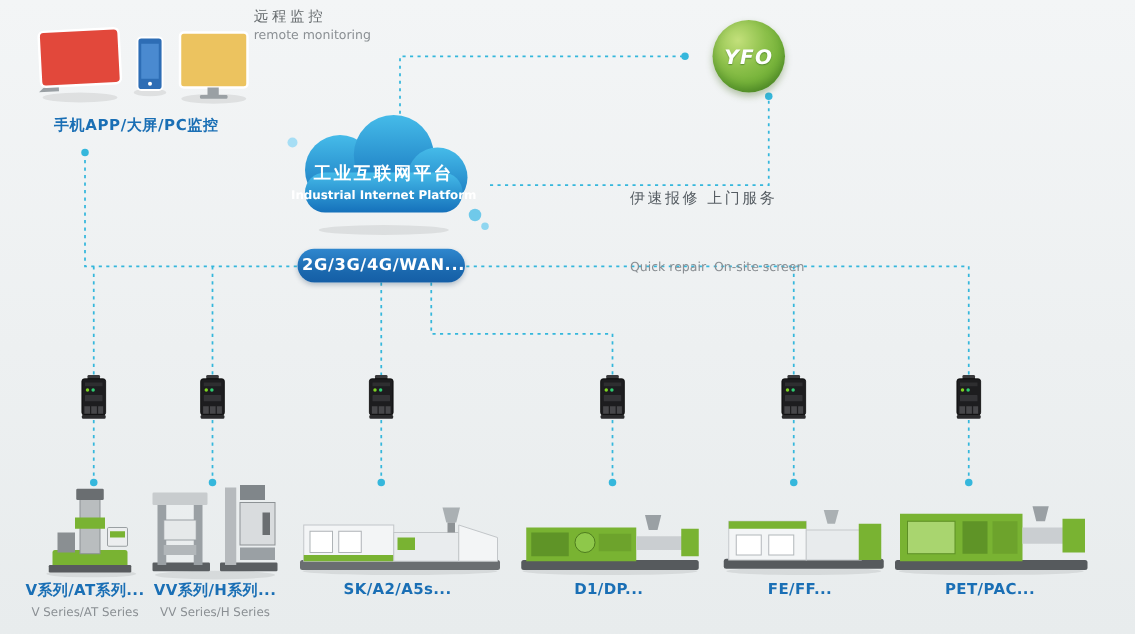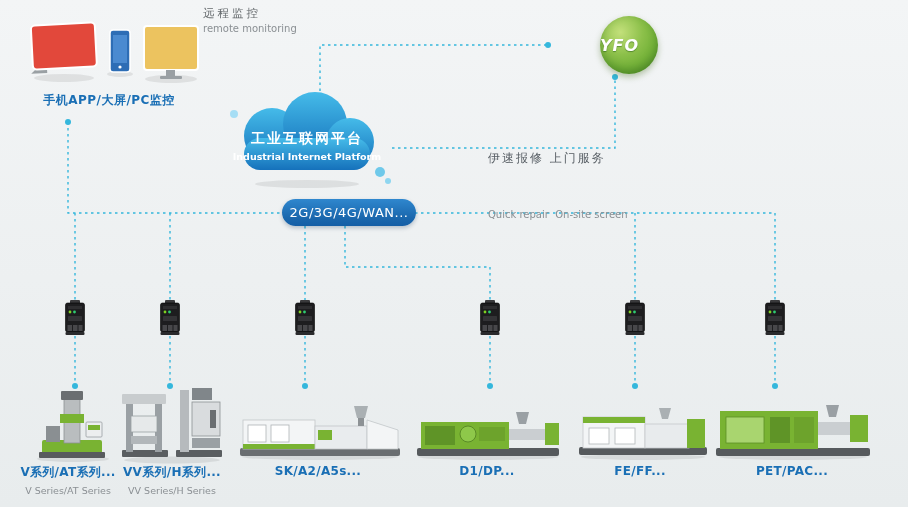--- a/index.html
+++ b/index.html
@@ -14,43 +14,43 @@
   .dev-zh { margin-top:4px; text-align:center; font-size:12px; font-weight:600;
             color:#1a6fb5; letter-spacing:0.5px; }
   .dev-en { margin-top:4px; text-align:center; font-size:9.5px; color:#8a8f93; }
 
   
   .remote { position:absolute; left:203px; top:6px; width:118px; text-align:left; }
   .r-zh { font-size:11.5px; color:#666b6e; letter-spacing:3px; }
   .r-en { font-size:10px; color:#8a8f93; margin-top:2px; }
 
   
-  .yfo { position:absolute; left:600px; top:16px; width:58px; height:58px; border-radius:50%;
+  .yfo { position:absolute; left:570px; top:16px; width:58px; height:58px; border-radius:50%;
          background:radial-gradient(circle at 35% 28%, #c3e07b 0%, #8cc04a 40%, #76b33a 62%, #538d28 100%);
          box-shadow:0 3px 6px rgba(60,100,20,0.35), inset 0 -4px 8px rgba(0,60,0,0.25);
-         display:flex; align-items:center; }
+         display:flex; align-items:center; justify-content:center; }
   .yfo span { color:#fff; font-weight:bold; font-size:16px; letter-spacing:1px;
               text-shadow:0 1px 1px rgba(0,60,0,0.4); font-style:italic; }
 
   
   .cloud-wrap { position:absolute; left:222px; top:88px; width:170px; height:100px; }
   .cloud-text { position:absolute; left:222px; top:88px; width:170px; text-align:center; color:#fff; }
   .c-zh { position:absolute; left:0; top:42px; width:170px; font-size:14px; font-weight:bold; letter-spacing:2px; }
   .c-en { position:absolute; left:0; top:63px; width:170px; font-size:9.5px; font-weight:bold; }
 
   
-  .service { position:absolute; left:488px; top:112px; width:160px; white-space:pre; }
+  .service { position:absolute; left:504px; top:112px; width:160px; white-space:pre; }
   .s-zh { font-size:12px; color:#565d63; letter-spacing:2px; }
   .s-en { font-size:10px; color:#8a8f93; margin-top:4px; }
 
   
   .banner { position:absolute; left:238px; top:199px; width:134px; height:27px; border-radius:14px;
             background:linear-gradient(180deg,#2f87ce 0%, #1a67ad 70%, #145ea6 100%);
-            color:#fff; font-weight:normal; font-size:13px; text-align:center; line-height:27px;
-            letter-spacing:0.5px; box-shadow:0 2px 4px rgba(0,40,80,0.25);margin-left:44px; }
+            color:#fff; font-weight:bold; font-size:13px; text-align:right; line-height:27px;
+            letter-spacing:0.5px; box-shadow:0 2px 4px rgba(0,40,80,0.25); }
 
   
   .gw { position:absolute; width:22px; height:36px; }
   .machine { position:absolute; }
 
   .mg-label { position:absolute; width:150px; text-align:center; top:464px; }
   .mg-zh { font-size:12px; font-weight:600; color:#1a6fb5; letter-spacing:0.3px; }
   .mg-en { font-size:9.5px; color:#8a8f93; margin-top:4px; }
 </style>
 </head>

